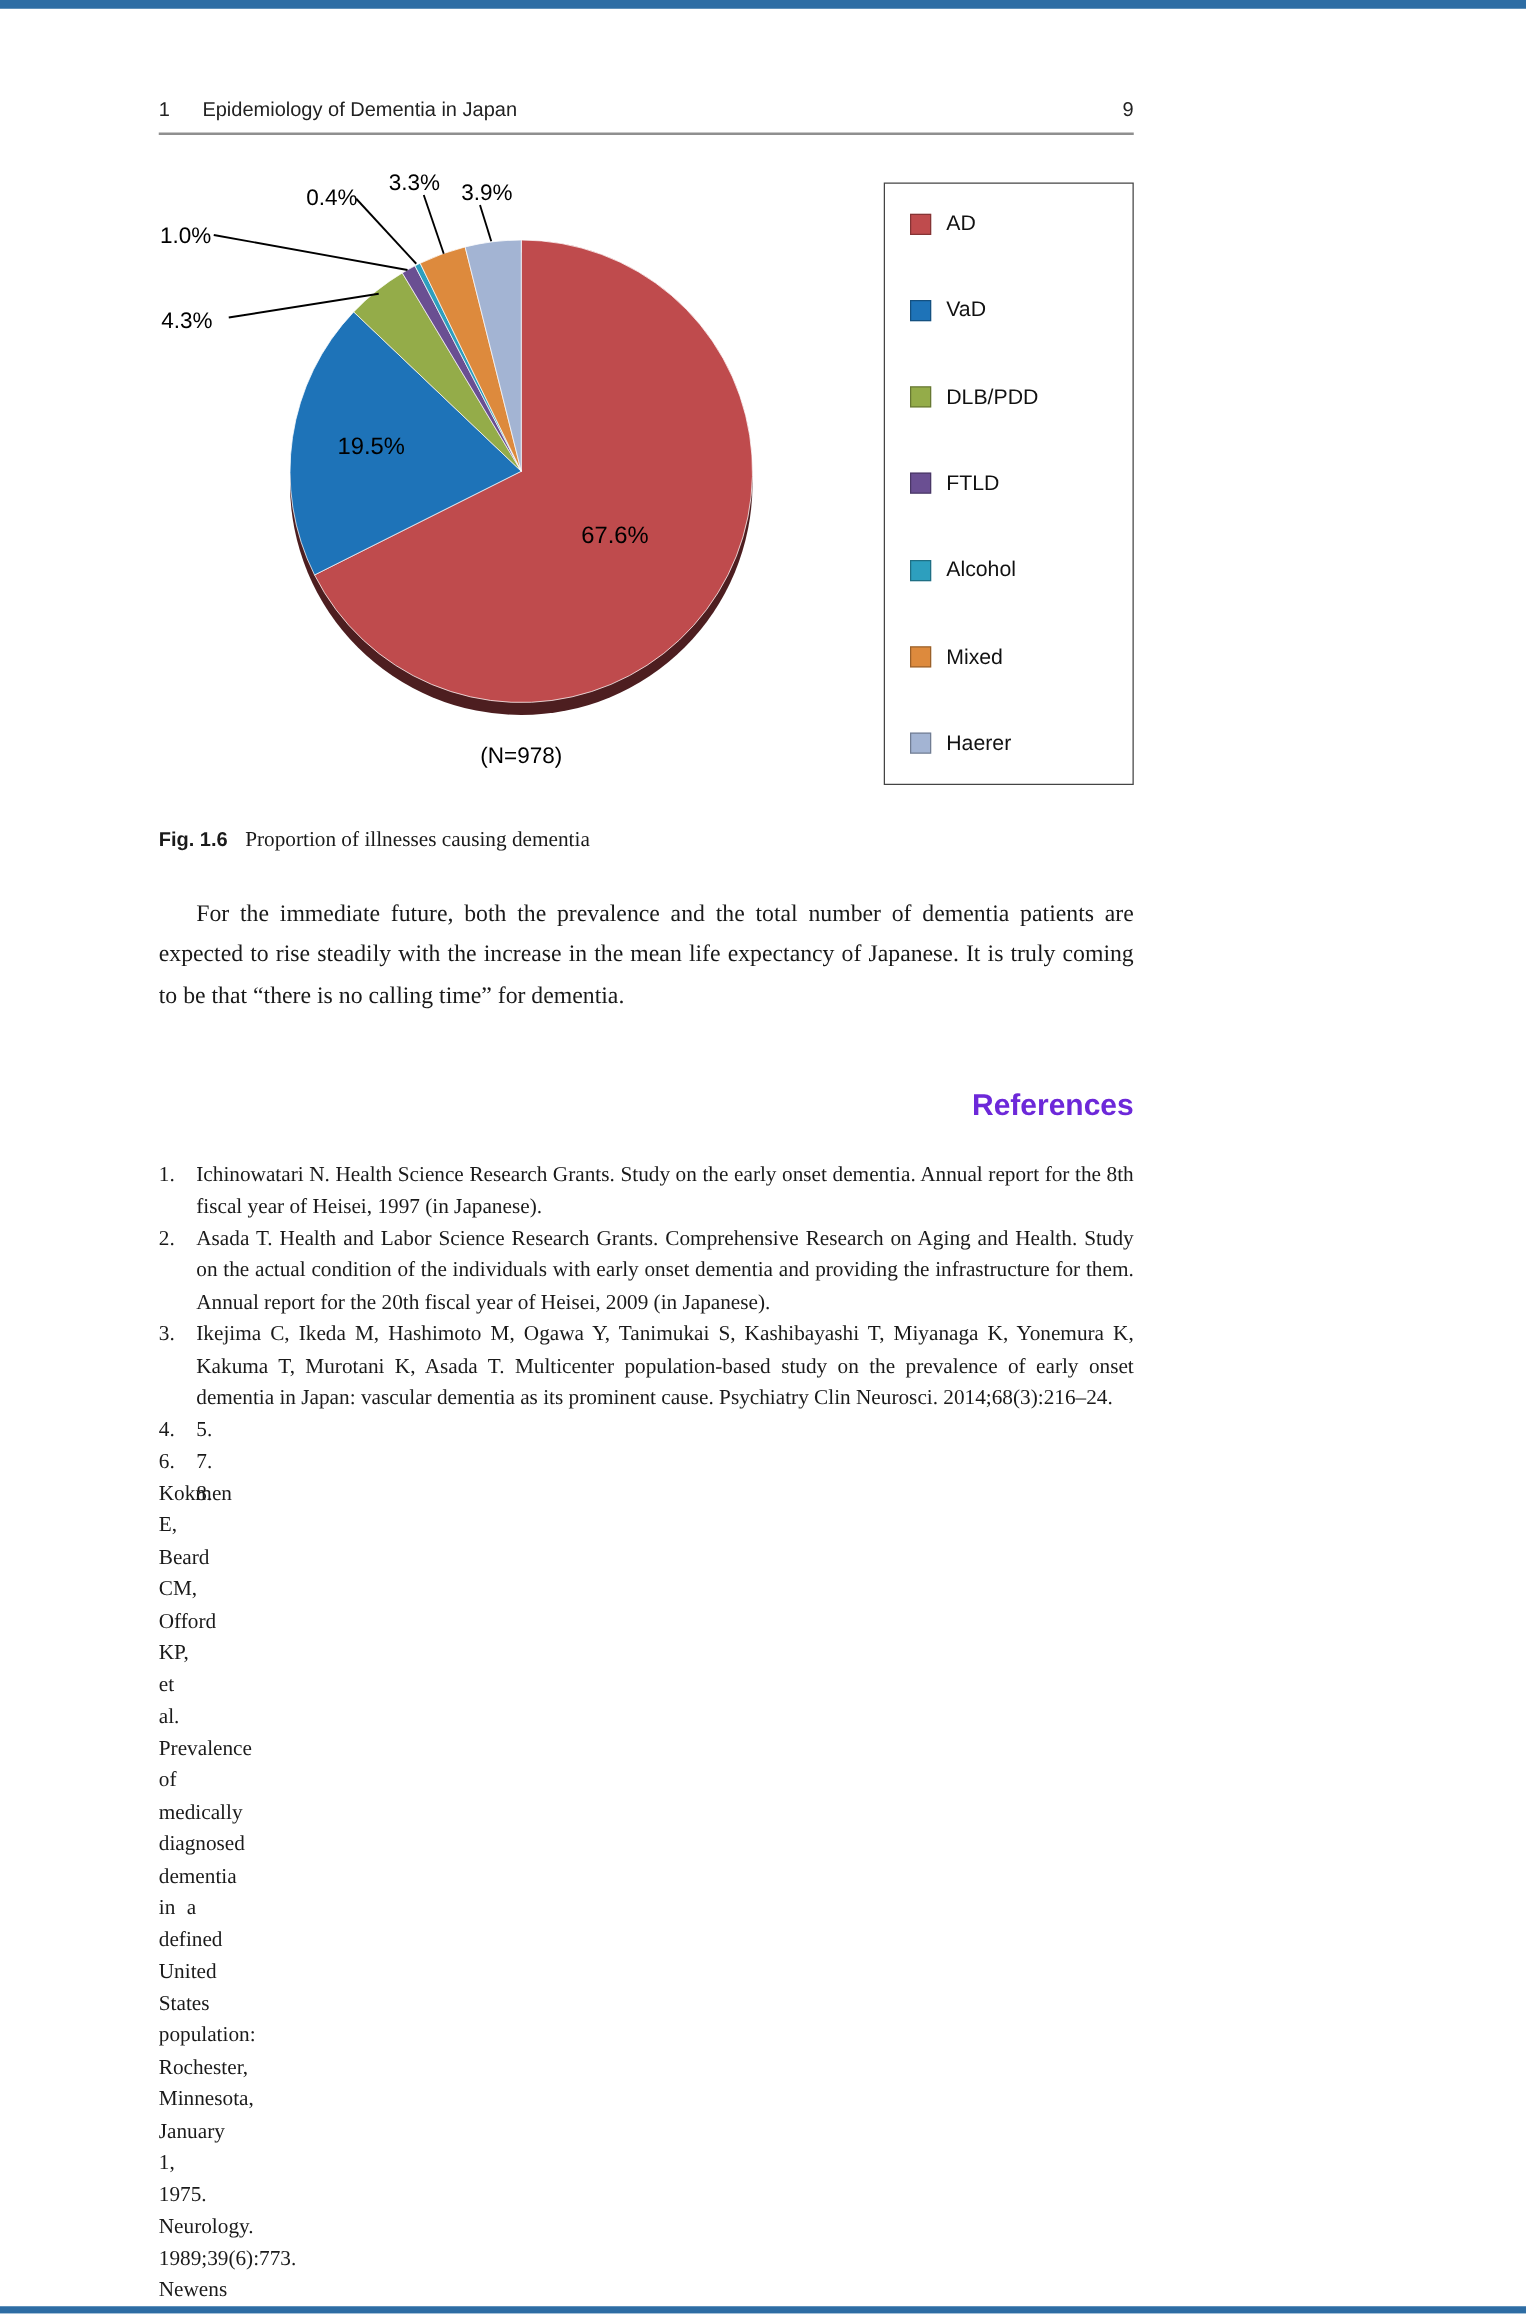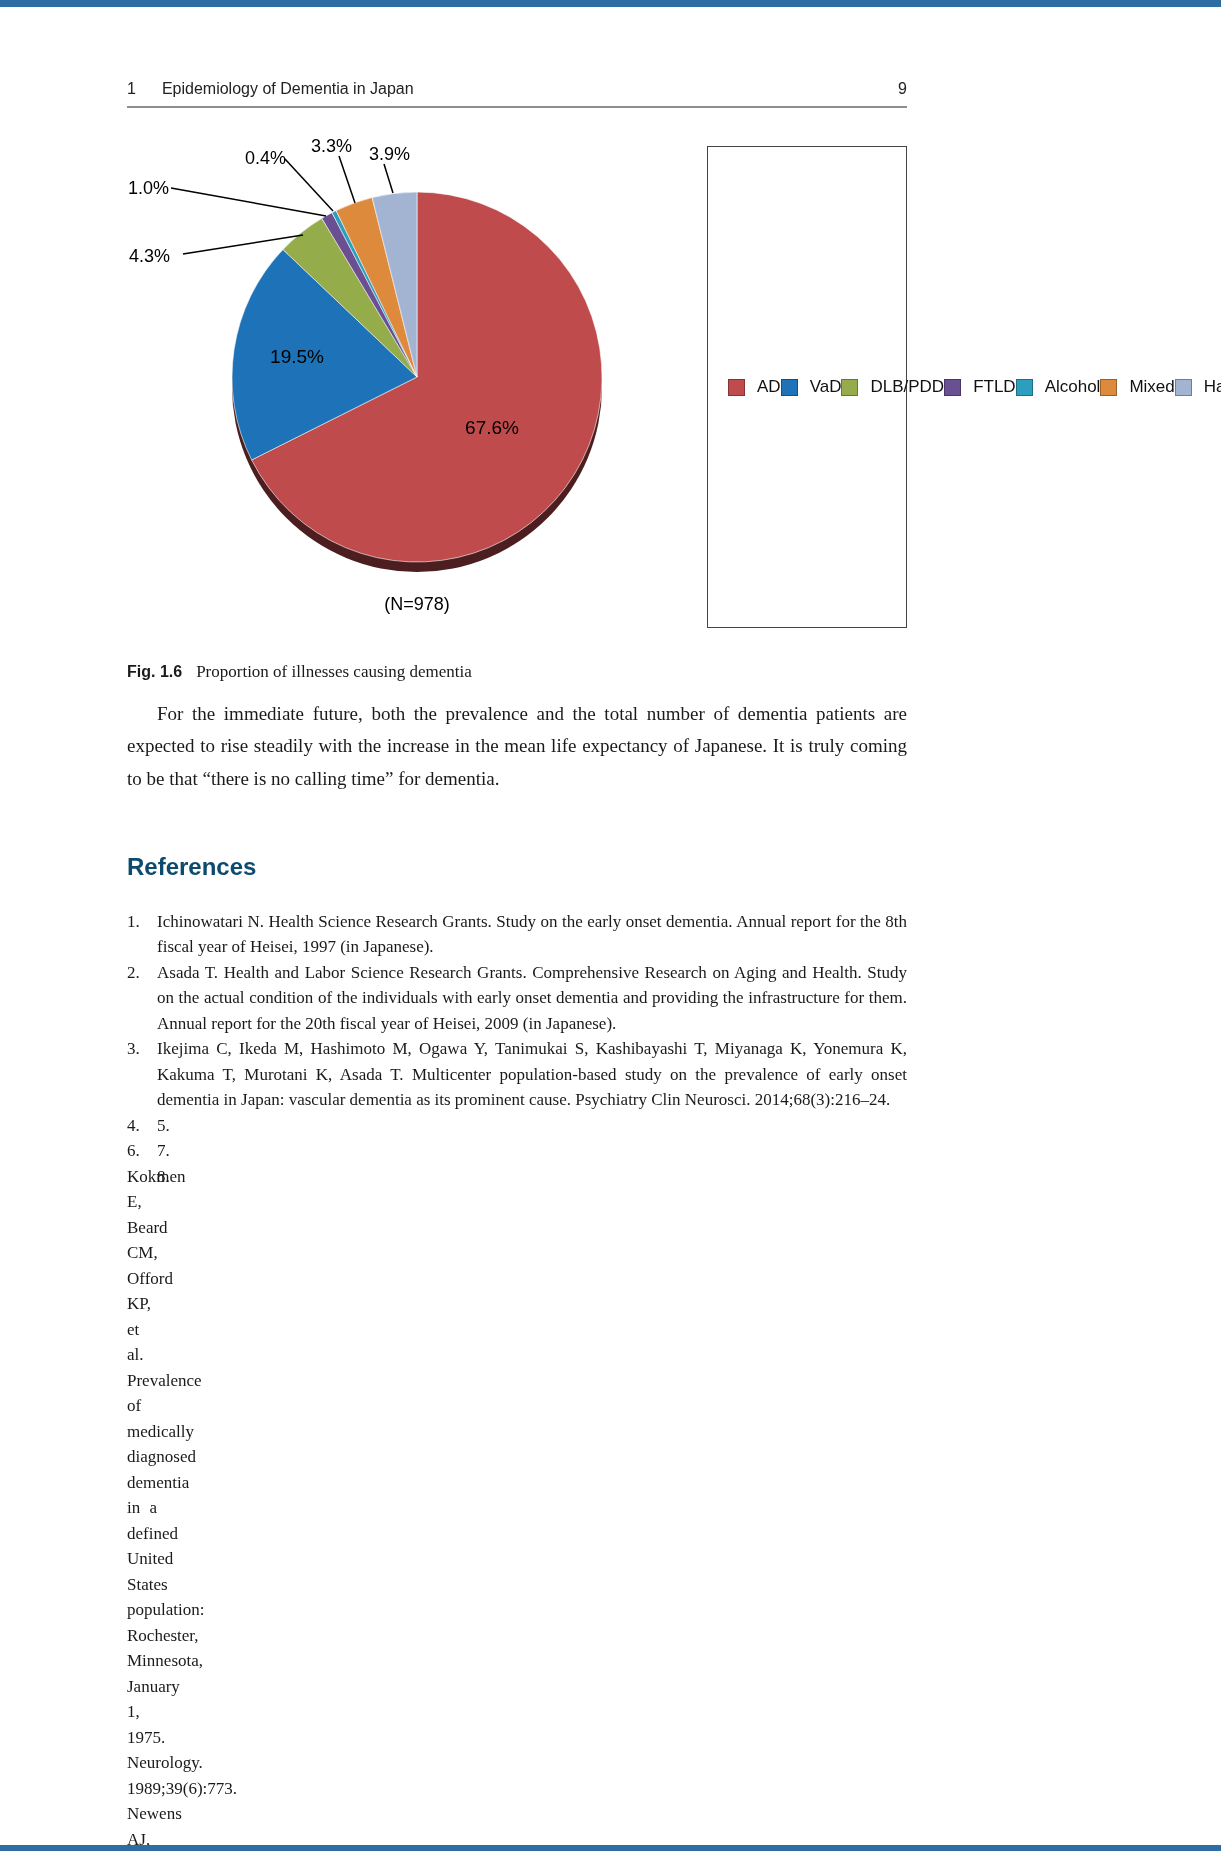--- a/index.html
+++ b/index.html
@@ -27,40 +27,40 @@
   .head-rule { margin-top:8px; height:2px; background:#8f8f8f; }
 
   .figure-area { position:relative; margin-top:24px; height:508px; }
   .chart-svg { position:absolute; left:0; top:0; }
   .chart-label { font-family:"Liberation Sans", sans-serif; font-size:18px; fill:#000; }
   .chart-label.big { font-size:19px; }
 
   .legend-box {
     position:absolute; left:580px; top:14px; width:200px; height:482px;
     border:1px solid #444; background:#fff;
-    display:flex; flex-direction:row; justify-content:space-between;
+    display:flex; flex-direction:column; justify-content:space-between;
     padding:22px 0 22px 20px;
   }
   .legend-item { display:flex; align-items:center; gap:12px;
     font-family:"Liberation Sans", sans-serif; font-size:17px; color:#111; }
   .swatch { width:17px; height:17px; display:inline-block; border:1px solid rgba(0,0,0,0.3); }
 
   .fig-caption { margin-top:22px; font-size:17px; }
   .fig-caption .cap-label { font-family:"Liberation Sans", sans-serif; font-weight:bold; margin-right:14px; font-size:16px; }
 
   .body-par {
-    margin-top:16px;
+    margin-top:34px;
     font-size:19px; line-height:1.7; text-align:justify;
     text-indent:30px;
   }
 
   .refs-heading {
     margin-top:58px;
     font-family:"Liberation Sans", sans-serif;
-    font-weight:bold; font-size:24px; color:#0c4a6e;
+    font-weight:bold; font-size:24px; color:#6d28d9;text-align:right;
   }
   .ref-list {
     margin-top:28px;
     display:grid; grid-template-columns:30px 1fr; column-gap:0;
     font-size:17px; line-height:1.5; text-align:justify;
   }
   .ref-num { }
   .ref-text { }
 </style>
 </head>

